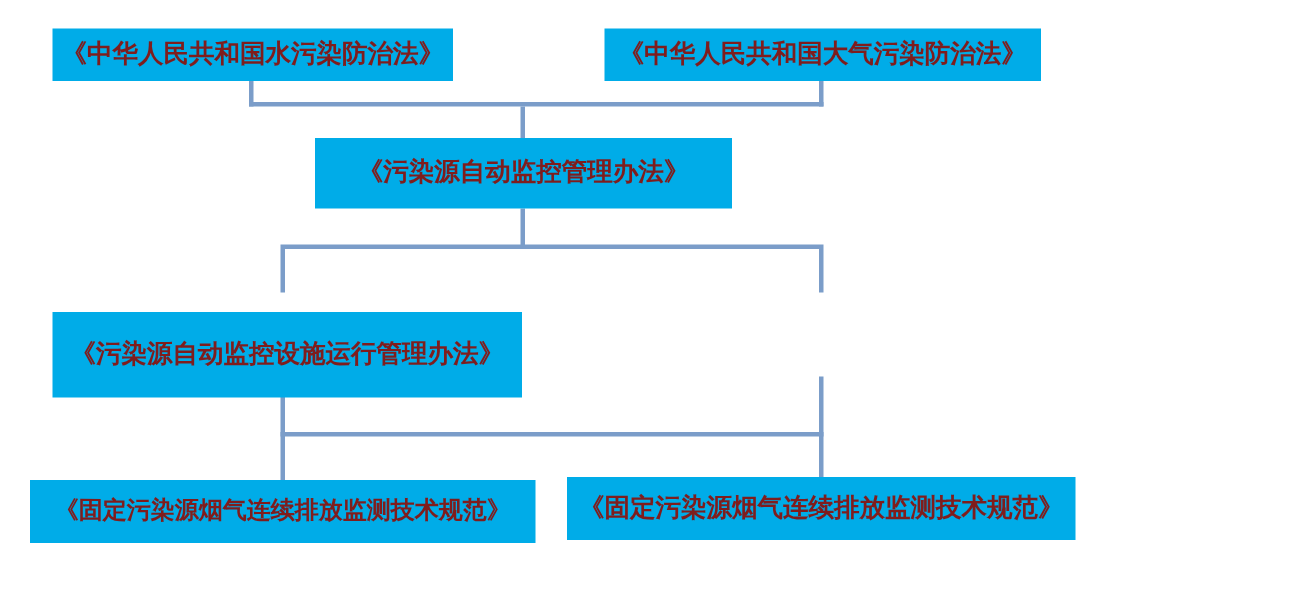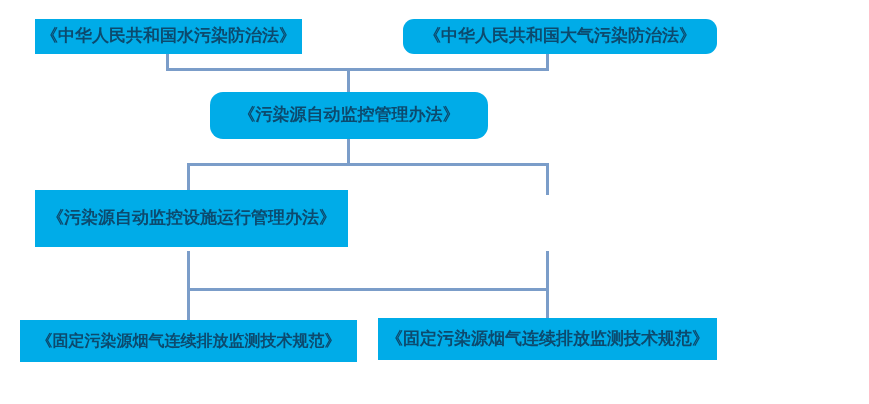--- a/index.html
+++ b/index.html
@@ -11,44 +11,44 @@
   .canvas {
     position: relative;
     width: 869px;
     height: 404px;
     background: #ffffff;
     overflow: hidden;
   }
   .node {
     position: absolute;
     background: #00ace8;
-    color: #0c4a6e;
+    color: #7f1d1d;
     font-weight: bold;
     font-size: 17px;
     display: flex;
     align-items: center;
     justify-content: center;
     text-align: center;
     line-height: 1.1;
     white-space: nowrap;
     letter-spacing: 0px;
   }
   .node.small-text { font-size: 16px; }
   .edge {
     position: absolute;
     background: #7b9dc9;
   }
   .edge.v { width: 3px; }
   .edge.h { height: 3px; }
 
   
   #n-water-law   { left: 35px;  top: 19px;  width: 267px; height: 35px; }
-  #n-air-law     { left: 403px; top: 19px;  width: 314px; height: 35px; border-radius: 11px; }
-  #n-auto-mgmt   { left: 210px; top: 92px;  width: 278px; height: 47px; border-radius: 13px; }
-  #n-facility-op { left: 35px;  top: 190px; width: 313px; height: 57px; }
+  #n-air-law     { left: 403px; top: 19px;  width: 291px; height: 35px; }
+  #n-auto-mgmt   { left: 210px; top: 92px;  width: 278px; height: 47px; }
+  #n-facility-op { left: 35px;  top: 208px; width: 313px; height: 57px; }
   #n-onsite-insp { left: 379px; top: 194px; width: 334px; height: 57px; }
   #n-flue-gas    { left: 20px;  top: 320px; width: 337px; height: 42px; }
   #n-water-spec  { left: 378px; top: 318px; width: 339px; height: 42px; }
 
   
   #e-v1 { left: 166px; top: 54px;  height: 17px; }
   #e-v2 { left: 546px; top: 54px;  height: 17px; }
   #e-h1 { left: 166px; top: 68px;  width: 383px; }
   #e-v3 { left: 347px; top: 71px;  height: 22px; }
   #e-v4 { left: 347px; top: 139px; height: 27px; }

